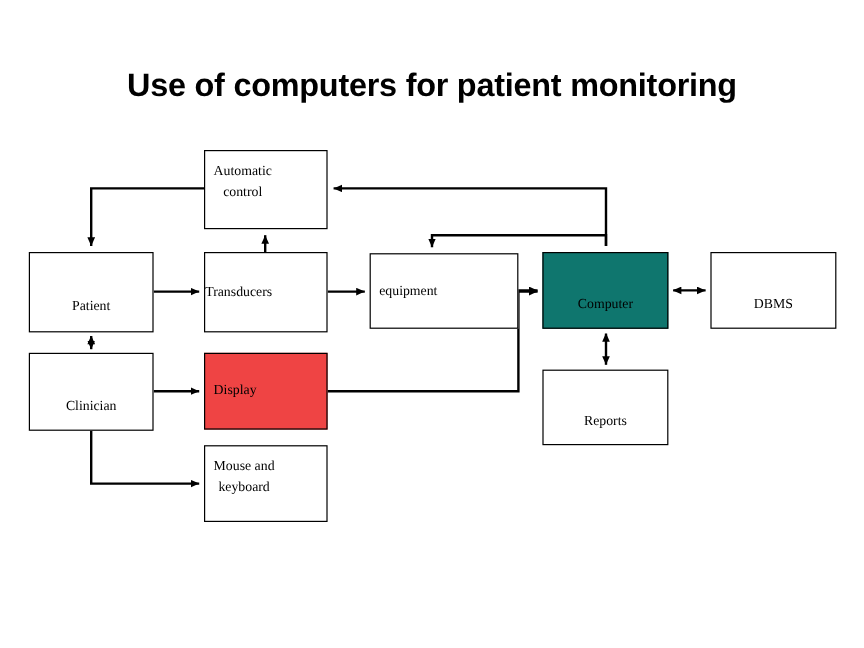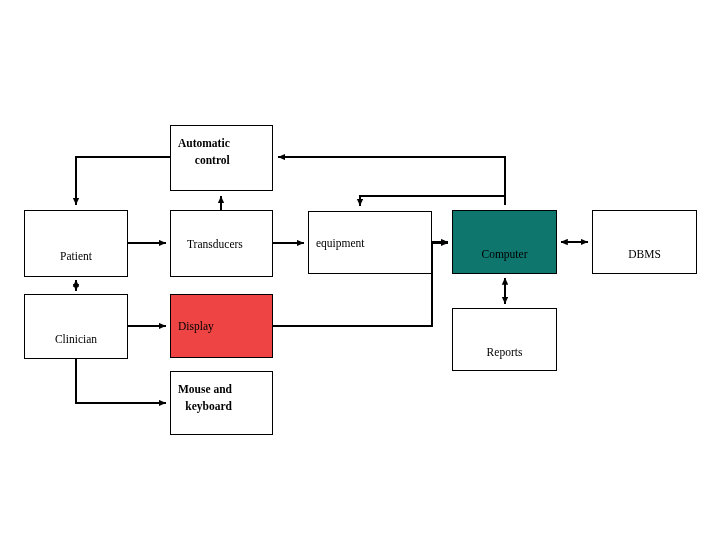--- a/index.html
+++ b/index.html
@@ -46,51 +46,51 @@
   
   .node.lbl-center .node-label {
     left: 0;
     right: 0;
     top: 50%;
     transform: translateY(-50%);
     text-align: center;
     margin-top: 12px;
   }
   .node.lbl-left .node-label {
-    left: 16px;
+    left: 0px;
     top: 50%;
     transform: translateY(-50%);
     text-align: center;
   }
   .node.lbl-left-pad .node-label {
     left: 7px;
     top: 50%;
     transform: translateY(-50%);
     text-align: left;
   }
   .node.lbl-topleft .node-label {
     left: 7px;
     top: 9px;
-    text-align: right;
-    font-weight: bold;
+    text-align: center;
   }
   #edges {
     position: absolute;
     left: 0;
     top: 0;
     width: 720px;
     height: 540px;
     pointer-events: none;
   }
 </style>
 </head>
 <body>
 
 <div id="page">
 
+  <div id="diagram-title">Use of computers for patient monitoring</div>
 
   <svg id="edges" viewBox="0 0 720 540" xmlns="http://www.w3.org/2000/svg">
     <defs>
       <marker id="ah-end" markerWidth="10" markerHeight="10" refX="7.2" refY="3.2" orient="auto" markerUnits="userSpaceOnUse">
         <path d="M0,0 L7.2,3.2 L0,6.4 z" fill="#000000"></path>
       </marker>
       <marker id="ah-start" markerWidth="10" markerHeight="10" refX="0.4" refY="3.2" orient="auto" markerUnits="userSpaceOnUse">
         <path d="M7.2,0 L0,3.2 L7.2,6.4 z" fill="#000000"></path>
       </marker>
     </defs>

